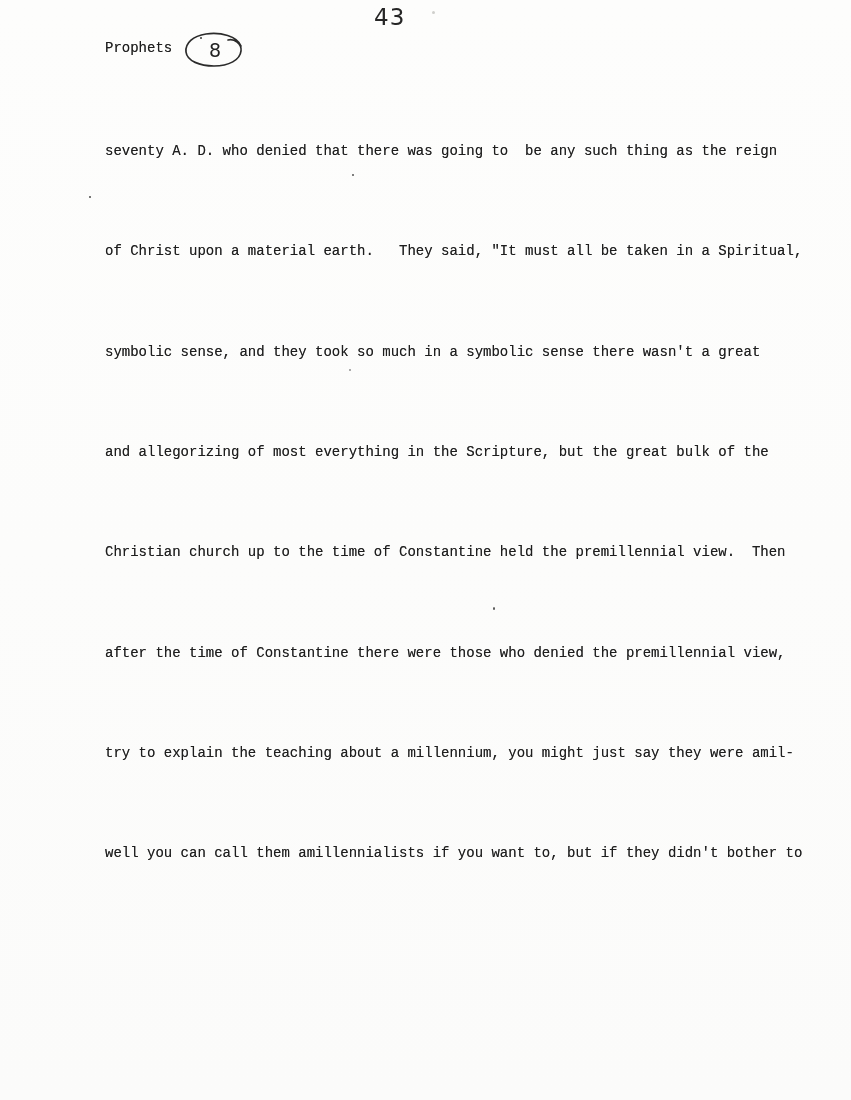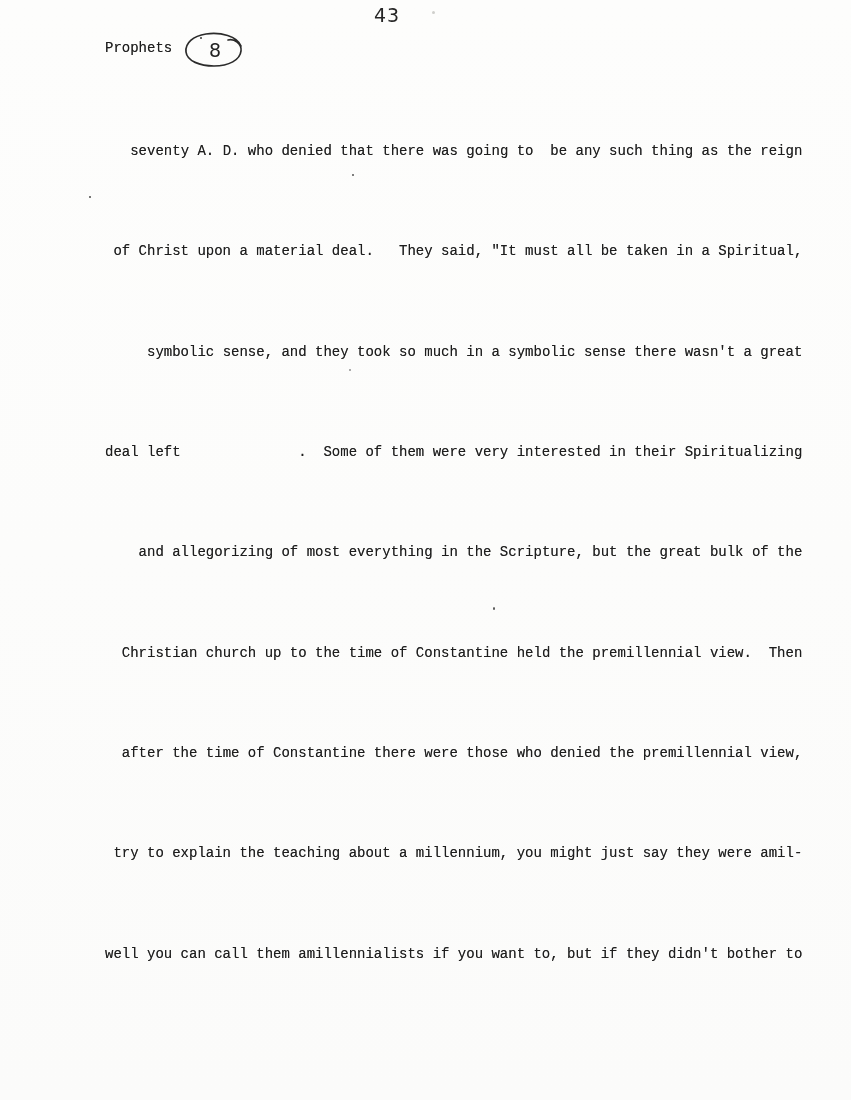--- a/index.html
+++ b/index.html
@@ -14,21 +14,21 @@
     font-family: "Liberation Mono", "DejaVu Sans Mono", monospace;
     font-size: 14px;
     color: #1e1e1e;
     text-shadow: 0 0 0.55px rgba(25,25,25,0.6);
   }
   .page-number {
     position: absolute;
     left: 374px;
     top: 4px;
     font-family: "DejaVu Sans", sans-serif;
-    font-size: 19px;
+    font-size: 23px;
     color: #262626;
     letter-spacing: 1px;
   }
   .header-label {
     position: absolute;
     left: 105px;
     top: 40px;
     line-height: 17px;
   }
   .circle-8 {
@@ -38,21 +38,21 @@
     width: 66px;
     height: 38px;
   }
   .body-text {
     position: absolute;
     left: 105px;
     top: 68px;
     white-space: pre;
     line-height: 33.45px;
   }
-  .text-line { height: 33.45px; text-align: right; }
+  .text-line { height: 33.45px; }
   .dot {
     position: absolute;
     border-radius: 50%;
   }
 </style>
 </head>
 <body>
 
 <div class="page">
 
@@ -67,23 +67,22 @@
 
   <div class="dot" style="left:200px;top:37px;width:2px;height:2px;background:#3a3a3a;"></div>
   <div class="dot" style="left:432px;top:11px;width:3px;height:3px;background:#cfcfcc;"></div>
   <div class="dot" style="left:89px;top:196px;width:2px;height:2px;background:#4a4a4a;"></div>
   <div class="dot" style="left:352px;top:174px;width:2px;height:2px;background:#555;"></div>
   <div class="dot" style="left:349px;top:369px;width:2px;height:2px;background:#909090;"></div>
   <div class="dot" style="left:493px;top:607px;width:2px;height:3px;background:#555;"></div>
 
   <div class="body-text typed">
     <div class="text-line">seventy A. D. who denied that there was going to  be any such thing as the reign</div>
-    <div class="text-line">of Christ upon a material deal.   They said, "It must all be taken in a Spiritual,</div>
+    <div class="text-line">of Christ upon a material earth.   They said, "It must all be taken in a Spiritual,</div>
     <div class="text-line">symbolic sense, and they took so much in a symbolic sense there wasn't a great</div>
-    <div class="text-line">deal left              .  Some of them were very interested in their Spiritualizing</div>
     <div class="text-line">and allegorizing of most everything in the Scripture, but the great bulk of the</div>
     <div class="text-line">Christian church up to the time of Constantine held the premillennial view.  Then</div>
     <div class="text-line">after the time of Constantine there were those who denied the premillennial view,</div>
     <div class="text-line">try to explain the teaching about a millennium, you might just say they were amil-</div>
     <div class="text-line">well you can call them amillennialists if you want to, but if they didn't bother to</div>
     
     
     
     
     

